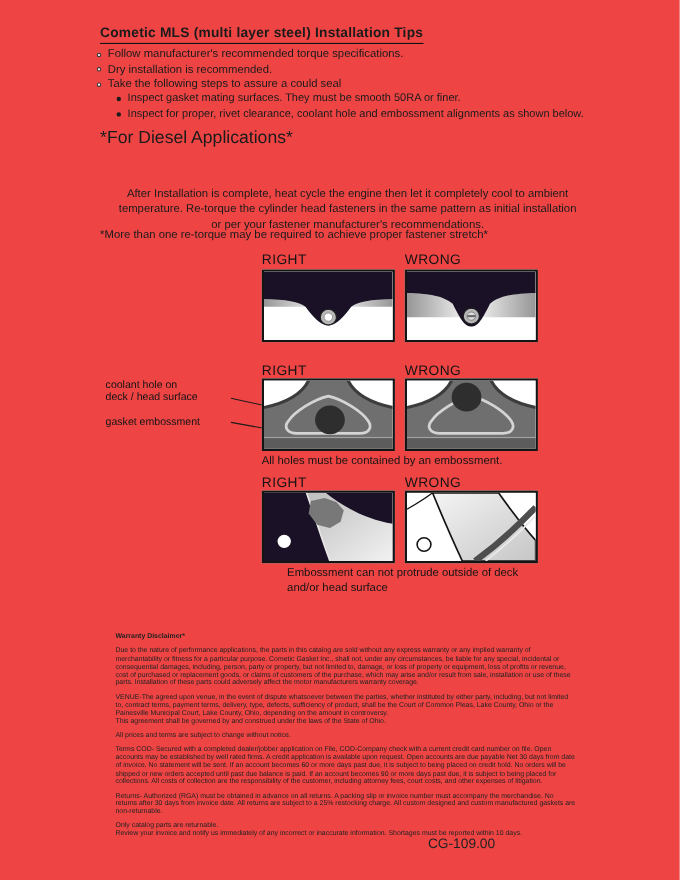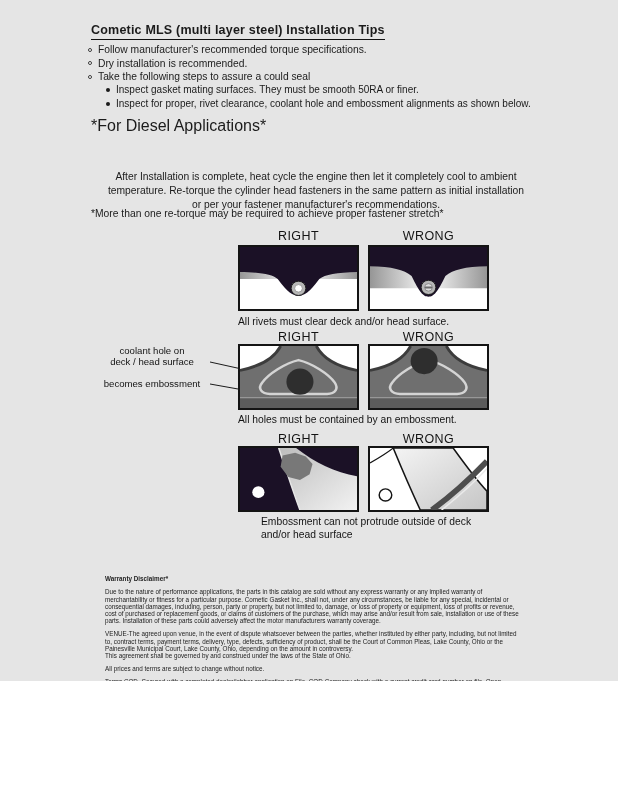--- a/index.html
+++ b/index.html
@@ -1,44 +1,44 @@
 <!DOCTYPE html>
 <html><head>
 <meta charset="utf-8">
 <style>
   * { margin:0; padding:0; box-sizing:border-box; }
   html,body { background:#ffffff; }
   body { font-family:"Liberation Sans","DejaVu Sans",sans-serif; color:#1b1b1b; }
-  .page { position:relative; width:618px; height:681px; background:#e5e5e5; overflow:hidden; }
+  .page { position:relative; width:618px; height:800px; background:#ef4444; overflow:hidden; }
 
   .title {
     position:absolute; left:91px; top:23px;
     font-size:12.5px; font-weight:bold; letter-spacing:.2px;
     border-bottom:1.6px solid #111; padding-bottom:2px; display:inline-block;
   }
 
   .bullets { position:absolute; left:88px; top:43px; width:450px; font-size:10.3px; }
   .b-item { position:relative; padding-left:10px; line-height:13.6px; }
   .o-marker { position:absolute; left:0; top:4.6px; width:4px; height:4px;
               border:1px solid #3a3a3a; border-radius:50%; background:#fff; }
   .sub-bullets { position:absolute; left:106px; top:83px; width:440px; font-size:10px; }
   .dot-marker { position:absolute; left:0; top:5px; width:4px; height:4px;
                 border-radius:50%; background:#1b1b1b; }
 
   .diesel-h { position:absolute; left:91px; top:117px; font-size:16px; font-weight:normal; }
   .para { position:absolute; left:91px; width:450px; font-size:10.3px; line-height:14.2px; }
   .pre { white-space:pre-line; }
 
-  .dia-head { position:absolute; width:121px; text-align:center;
+  .dia-head { position:absolute; width:121px; text-align:left;
               font-size:12.5px; letter-spacing:.4px; color:#141414; }
   .dia-box { position:absolute; width:121px; height:66px; border:2px solid #141414; background:#fff; }
   .dia-box svg { display:block; width:117px; height:62px; }
   .caption { position:absolute; font-size:10.3px; line-height:12.6px; color:#141414; }
 
-  .side-label { position:absolute; left:96px; width:112px; text-align:center;
+  .side-label { position:absolute; left:96px; width:112px; text-align:left;
                 font-size:9.6px; line-height:11.4px; color:#141414; }
   .leader-svg { position:absolute; left:208px; top:348px; width:95px; height:50px; }
 
   .disclaimer { position:absolute; left:105px; top:575px; width:419px;
                 font-size:6.3px; line-height:7.3px; color:#222; }
   .disclaimer .d-head { font-weight:bold; margin-bottom:6px; }
   .disclaimer p { margin-bottom:5.5px; white-space:pre-line; }
 
   .footer-code { position:absolute; left:389px; top:760px; font-size:12.5px; color:#222; }
 </style>
@@ -110,28 +110,27 @@
       <rect x="0" y="0" width="121" height="66" fill="#ffffff"></rect>
       <path d="M0,20 L52,20 L52,44 L0,44 Z" fill="url(#gwl)"></path>
       <path d="M69,20 L121,20 L121,44 L69,44 Z" fill="url(#gwr)"></path>
       <path d="M0,0 H121 V20.5 C98,21 86,24 78,31 C70,48 66,53 60.5,53 C55,53 51,48 43,31 C35,24 23,21 0,20.5 Z" fill="#1b1126"></path>
       <circle cx="60.5" cy="43" r="7.6" fill="#b7b7b7" stroke="#1b1b1b" stroke-width="1"></circle>
       <circle cx="60.5" cy="43" r="4" fill="#dedede" stroke="#777777" stroke-width="0.8"></circle>
       <rect x="56.5" y="42" width="8" height="2.2" rx="1" fill="#6b6b6b"></rect>
     </svg>
   </div>
 
-  <div class="caption" style="left:238px; top:316px;">All rivets must clear deck and/or head surface.</div>
 
   <div class="dia-head" style="left:238px; top:330px;">RIGHT</div>
   <div class="dia-head" style="left:368px; top:330px;">WRONG</div>
 
   <div class="side-label pre" style="top:345px;">coolant hole on
 deck / head surface</div>
-  <div class="side-label" style="top:378px;">becomes embossment</div>
+  <div class="side-label" style="top:378px;">gasket embossment</div>
 
   <svg class="leader-svg" aria-hidden="true">
     <line x1="2" y1="14" x2="88" y2="33" stroke="#1b1b1b" stroke-width="1"></line>
     <line x1="2" y1="36" x2="58" y2="46" stroke="#1b1b1b" stroke-width="1"></line>
   </svg>
 
   <div class="dia-box" style="left:238px; top:344px;">
     <svg viewBox="0 0 121 66" preserveAspectRatio="none" aria-hidden="true">
       <rect x="0" y="0" width="121" height="66" fill="#6f6f6f"></rect>
       <path d="M0,0 L42,0 C36,12 24,21 0,26 Z" fill="#ffffff"></path>

